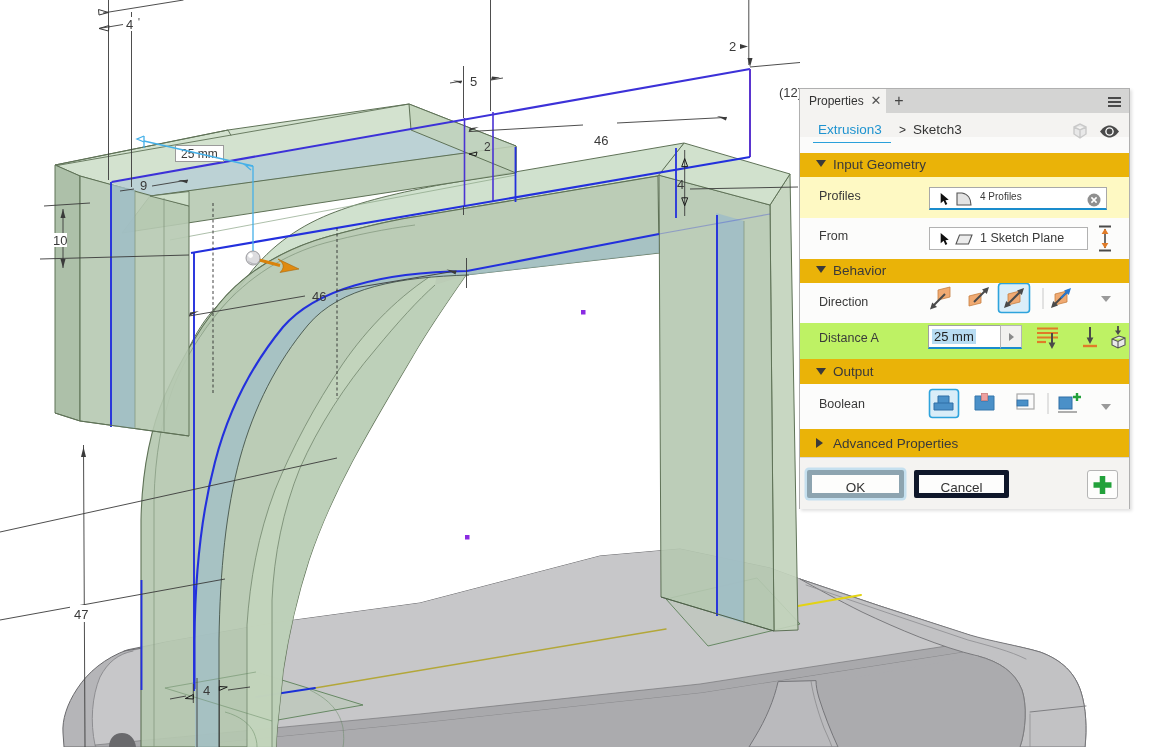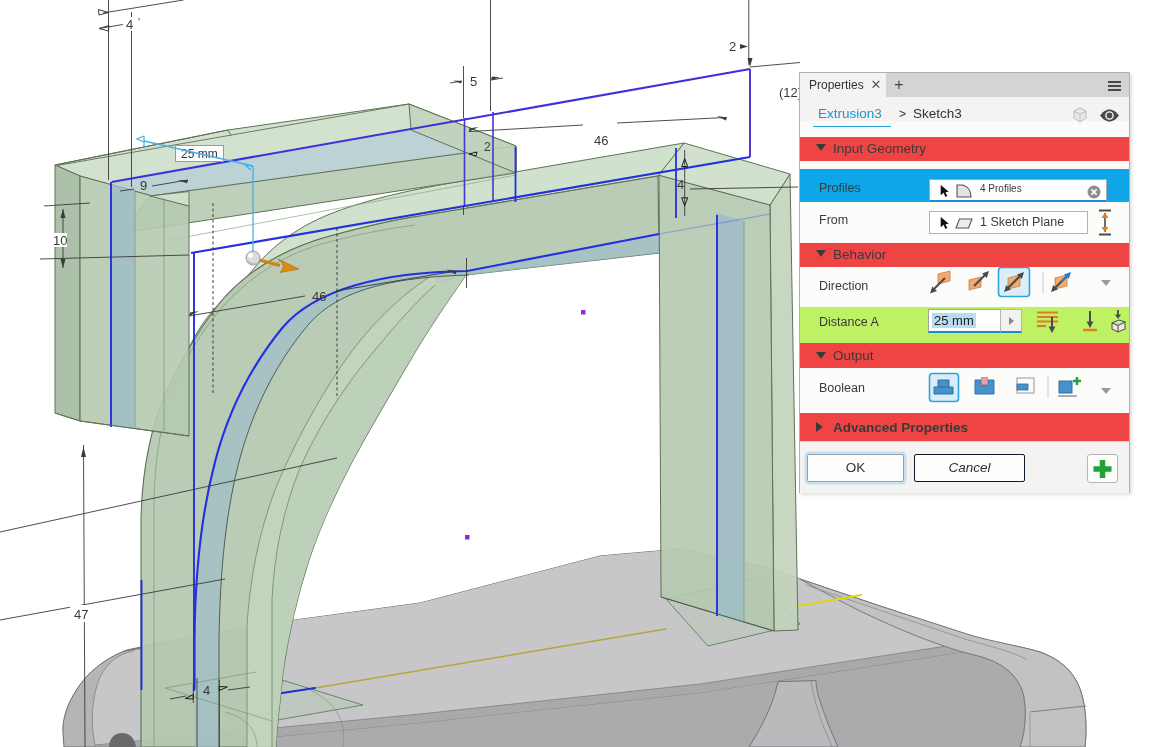--- a/index.html
+++ b/index.html
@@ -1,42 +1,42 @@
 <!DOCTYPE html>
 <html><head>
 <meta charset="utf-8">
 <style>
   html,body{margin:0;padding:0;background:#ffffff;width:1156px;height:747px;overflow:hidden;}
   *{box-sizing:border-box;}
   body{font-family:"Liberation Sans",sans-serif;}
   #stage{position:relative;width:1156px;height:747px;}
   #scene{position:absolute;left:0;top:0;}
   
-  #panel{position:absolute;left:799px;top:72px;width:331px;height:421px;background:#fbfbfa;border:1px solid #b0b0b0;box-shadow:2px 2px 3px rgba(0,0,0,0.12);font-family:"Liberation Sans",sans-serif;}
+  #panel{position:absolute;left:799px;top:88px;width:331px;height:421px;background:#fbfbfa;border:1px solid #b0b0b0;box-shadow:2px 2px 3px rgba(0,0,0,0.12);font-family:"Liberation Sans",sans-serif;}
   #tabbar{position:absolute;left:0;top:0;width:100%;height:24px;background:#d4d4d3;}
   #tab1{position:absolute;left:0;top:0;width:86px;height:24px;background:#f4f3f1;color:#333;font-size:12px;line-height:24px;padding-left:9px;}
   #tabx{position:absolute;left:66px;top:0px;width:20px;height:24px;color:#555;font-size:13px;line-height:24px;text-align:center;}
   #tabplus{position:absolute;left:89px;top:0;width:20px;height:24px;color:#444;font-size:16px;line-height:23px;text-align:center;font-weight:400;}
   #hamb{position:absolute;right:8px;top:8px;width:13px;height:10px;border-top:2px solid #4a4a4a;border-bottom:2px solid #4a4a4a;}
   #hamb:before{content:"";display:block;margin-top:2.2px;height:2px;background:#4a4a4a;}
   #crumb{position:absolute;left:0;top:24px;width:100%;height:24px;background:#f4f3f1;}
   #crumb .ex{position:absolute;left:18px;top:9px;font-size:13.5px;color:#1e93d0;}
   #crumb .gt{position:absolute;left:99px;top:10px;font-size:12px;color:#333;font-family:"Liberation Sans",sans-serif;}
   #crumb .sk{position:absolute;left:113px;top:9px;font-size:13.5px;color:#333;}
-  .secband{position:absolute;left:0;width:100%;background:#ef4444;color:#3a3a3a;font-size:13.5px;}
+  .secband{position:absolute;left:0;width:100%;background:#eab308;color:#3a3a3a;font-size:13.5px;}
   .secband .tri{position:absolute;left:16px;top:7px;width:0;height:0;}
   .tridown{border-left:5px solid transparent;border-right:5px solid transparent;border-top:7px solid #3a3a3a;}
   .triright{border-top:5px solid transparent;border-bottom:5px solid transparent;border-left:7px solid #3a3a3a;}
   .secband .lab{position:absolute;left:33px;top:4px;}
   .rowlab{position:absolute;left:19px;font-size:12.5px;color:#3a3a3a;}
   .ibox{position:absolute;background:#fff;}
   #footer{position:absolute;left:0;top:368px;width:100%;height:52px;background:#f4f3f1;border-top:1px solid #d8d8d6;}
-  .btn{position:absolute;top:11.5px;height:28px;background:#fdfdfc;border:1px solid #0f172a;border-radius:2px;font-size:13.5px;color:#333;text-align:center;line-height:26px;}
+  .btn{position:absolute;top:11.5px;height:28px;background:#fdfdfc;border:5px solid #0f172a;border-radius:2px;font-size:13.5px;color:#333;text-align:center;line-height:26px;}
   #okbtn{left:7px;width:97px;box-shadow:0 0 0 2.5px #c5e0ef;border-color:#8da4b0;}
-  #cancelbtn{left:114px;width:111px;font-style:italic;}
+  #cancelbtn{left:114px;width:95px;}
   #plusbtn{position:absolute;right:11px;top:11.5px;width:31px;height:29px;background:#fdfdfc;border:1px solid #b5b5b5;border-radius:3px;}
 </style>
 </head>
 <body>
 <div id="stage">
 <svg id="scene" width="1156" height="747" viewBox="0 0 1156 747">
 
   <g stroke-linejoin="round" stroke-linecap="round">
 
     <path d="M 127,650 C 105,658 88,672 77,689 C 67,704 62,720 63,733 L 64,747 L 1085,747 C 1087,728 1086,708 1081,692 C 1075,673 1062,660 1040,652 C 1020,646 990,642 972,636 L 880,606 L 800,579 L 770,568 L 680,549 L 600,556 L 420,603 L 273,623 L 166,642 Z" fill="#b5b5b8" stroke="#6a6a6d" stroke-width="1"></path>
@@ -277,21 +277,21 @@
     <svg style="position:absolute;right:9px;top:11.5px" width="21" height="13" viewBox="0 0 21 13">
           <path d="M 1,6.5 C 4.5,1.8 8,0.5 10.5,0.5 C 13,0.5 16.5,1.8 20,6.5 C 16.5,11.2 13,12.5 10.5,12.5 C 8,12.5 4.5,11.2 1,6.5 Z" fill="#4a4a4a"></path>
           <circle cx="10.5" cy="6.5" r="3.6" fill="#4a4a4a" stroke="#fbfbfa" stroke-width="1.4"></circle>
         </svg>
   </div>
   <div class="secband" style="top:64px;height:24px;">
         <div class="tri tridown"></div>
         <div class="lab">Input Geometry</div>
       </div>
 
-  <div style="position:absolute;top:88px;left:0;width:100%;height:41px;background:#0ea5e9;margin-top:8px;">
+  <div style="position:absolute;top:88px;left:0;width:100%;height:41px;background:#fef9c3;">
     <div class="rowlab" style="top:12px;">Profiles</div>
     <div class="ibox" style="left:129px;top:10px;width:178px;height:23px;border:1px solid #a8a8a8;border-bottom:2px solid #1a8ccc;">
       <svg style="position:absolute;left:9px;top:4px" width="11" height="14" viewBox="0 0 13 16">
             <path d="M 2,1 L 2,13 L 5.4,10.2 L 7.6,15 L 9.8,14 L 7.6,9.4 L 11.5,9 Z" fill="#111"></path>
           </svg>
       <svg style="position:absolute;left:26px;top:4px" width="16" height="14" viewBox="0 0 16 14">
             <path d="M 1,13 L 1,1 L 6,1 C 12,2 15,7 15,13 Z" fill="#e3e3e3" stroke="#555" stroke-width="1.1"></path>
           </svg>
       <span style="position:absolute;left:50px;top:3px;font-size:10px;color:#3a3a3a;">4 Profiles</span>
       <svg style="position:absolute;right:5px;top:5px" width="14" height="14" viewBox="0 0 14 14">
@@ -408,21 +408,21 @@
       </g>
       <path d="M 128,5 L 128,26" stroke="#c8c8c8" stroke-width="1"></path>
       <g transform="translate(138,3)">
         <rect x="1" y="6" width="13" height="12" fill="#4a90c8" stroke="#2f6ea6" stroke-width="1"></rect>
         <path d="M 0,21 L 19,21" stroke="#9a9a9a" stroke-width="1.6"></path>
         <path d="M 19,2 L 19,10 M 15,6 L 23,6" stroke="#22a13a" stroke-width="2.4"></path>
       </g>
       <path d="M 181,16 L 191,16 L 186,22 Z" fill="#9a9a9a"></path>
     </svg>
   </div>
-  <div class="secband" style="top:340px;height:28px;font-weight:bold;">
+  <div class="secband" style="top:340px;height:28px;">
         <div class="tri triright" style="top:9px"></div>
         <div class="lab" style="top:7px">Advanced Properties</div>
       </div>
   <div id="footer">
     <div class="btn" id="okbtn">OK</div>
     <div class="btn" id="cancelbtn">Cancel</div>
     <div id="plusbtn"><svg width="29" height="28" viewBox="0 0 29 28">
             <path d="M 14.5,5 L 14.5,23 M 5.5,14 L 23.5,14" stroke="#22a13a" stroke-width="5.5"></path>
           </svg></div>
   </div>

